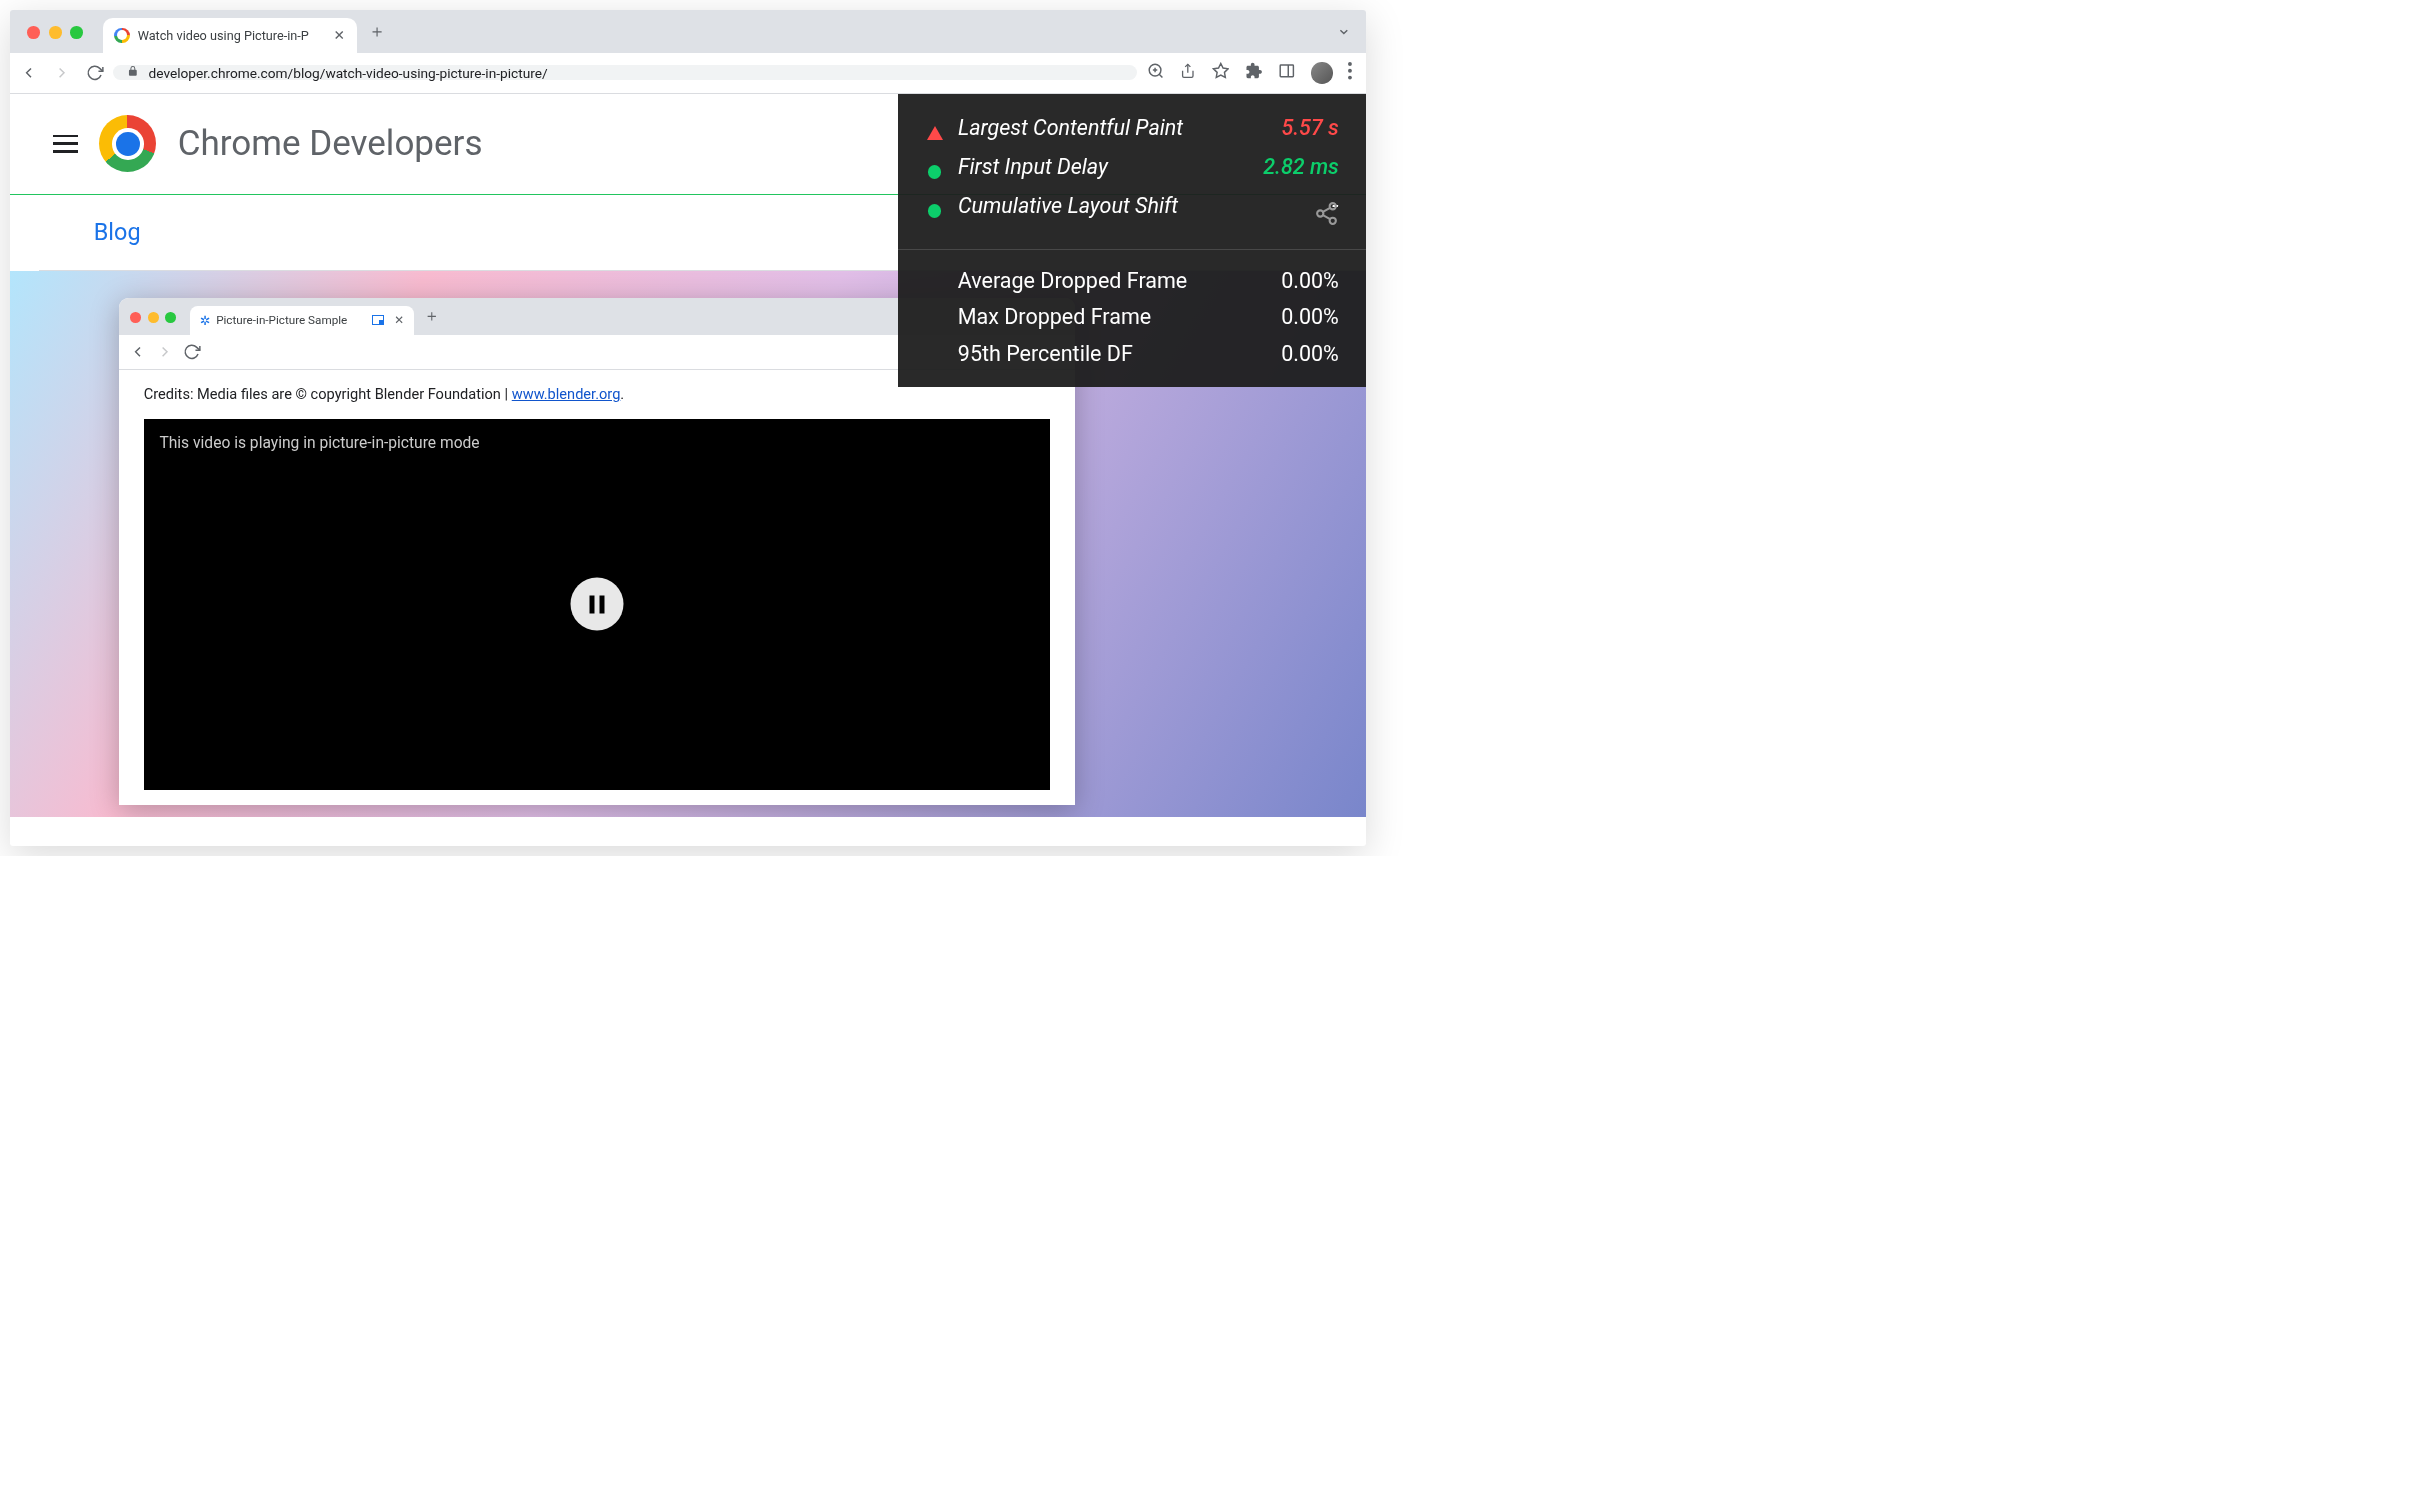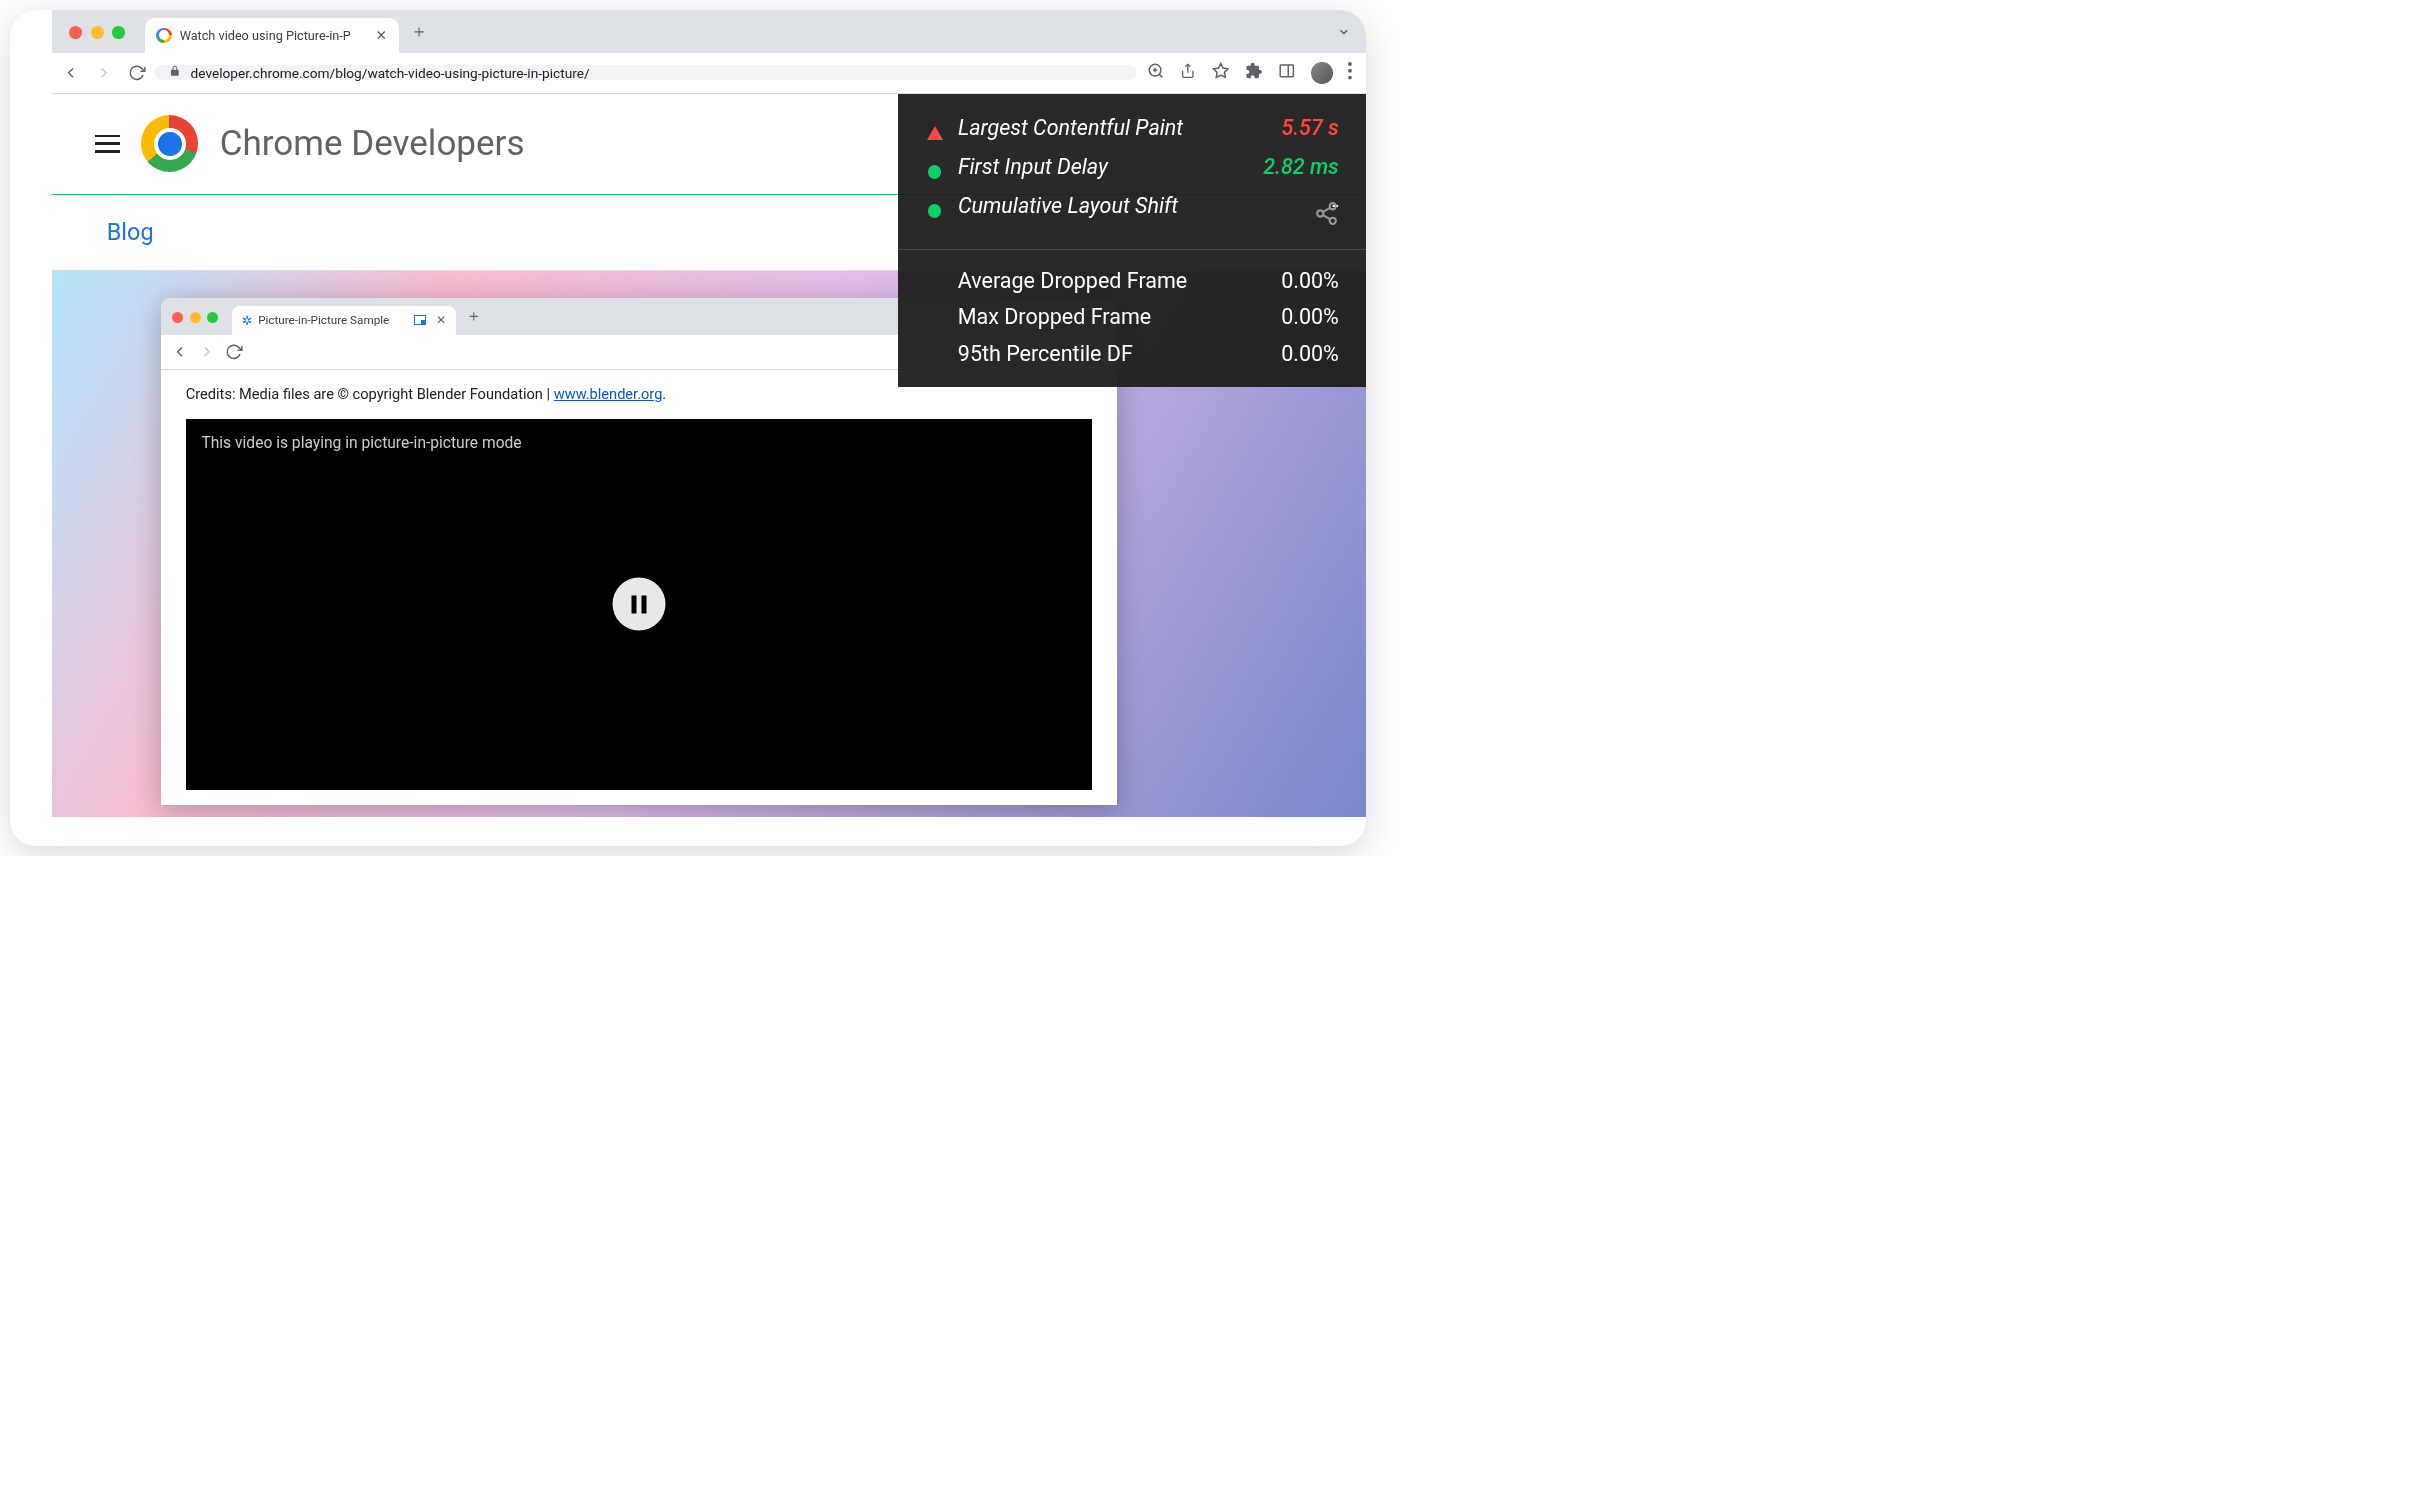--- a/index.html
+++ b/index.html
@@ -2,26 +2,25 @@
 <html><head>
 <meta charset="utf-8">
 <style>
 * { margin: 0; padding: 0; box-sizing: border-box; }
 body { font-family: -apple-system, BlinkMacSystemFont, "Segoe UI", Roboto, sans-serif; background: #fff; }
 
 .browser-window {
   width: 1356px;
   height: 836px;
   background: #fff;
-  border-radius: 26px;
+  border-radius: 3px;
   overflow: hidden;
   box-shadow: 0 9.8px 39px rgba(0,0,0,0.15);
   margin: 9.8px;
   position: relative;
-  padding-left: 42px;
 }
 
 .browser-chrome {
   background: #dee1e6;
   height: 43px;
   display: flex;
   align-items: flex-end;
   padding-left: 17.6px;
   position: relative;
 }
@@ -107,20 +106,21 @@
   background: conic-gradient(#ea4335 0 110deg, #34a853 110deg 230deg, #fbbc05 230deg 360deg);
   position: relative;
 }
 .chrome-logo::before { content: ""; position: absolute; inset: 12.7px; background: #fff; border-radius: 50%; }
 .chrome-logo::after { content: ""; position: absolute; inset: 16.6px; background: #1a73e8; border-radius: 50%; }
 .site-title { font-size: 35px; color: #5f6368; font-weight: 400; }
 
 .blog-bar {
   padding: 23.4px 55px;
   border-bottom: 1px solid #dadce0;
+  margin-left: 29px;
 }
 .blog-link { color: #1a73e8; font-size: 23.4px; font-weight: 400; }
 
 .hero-area {
   height: 546px;
   background: linear-gradient(120deg, #b3e5fc 0%, #f8bbd0 25%, #e1bee7 50%, #7986cb 100%);
   position: relative;
   overflow: hidden;
 }
 

